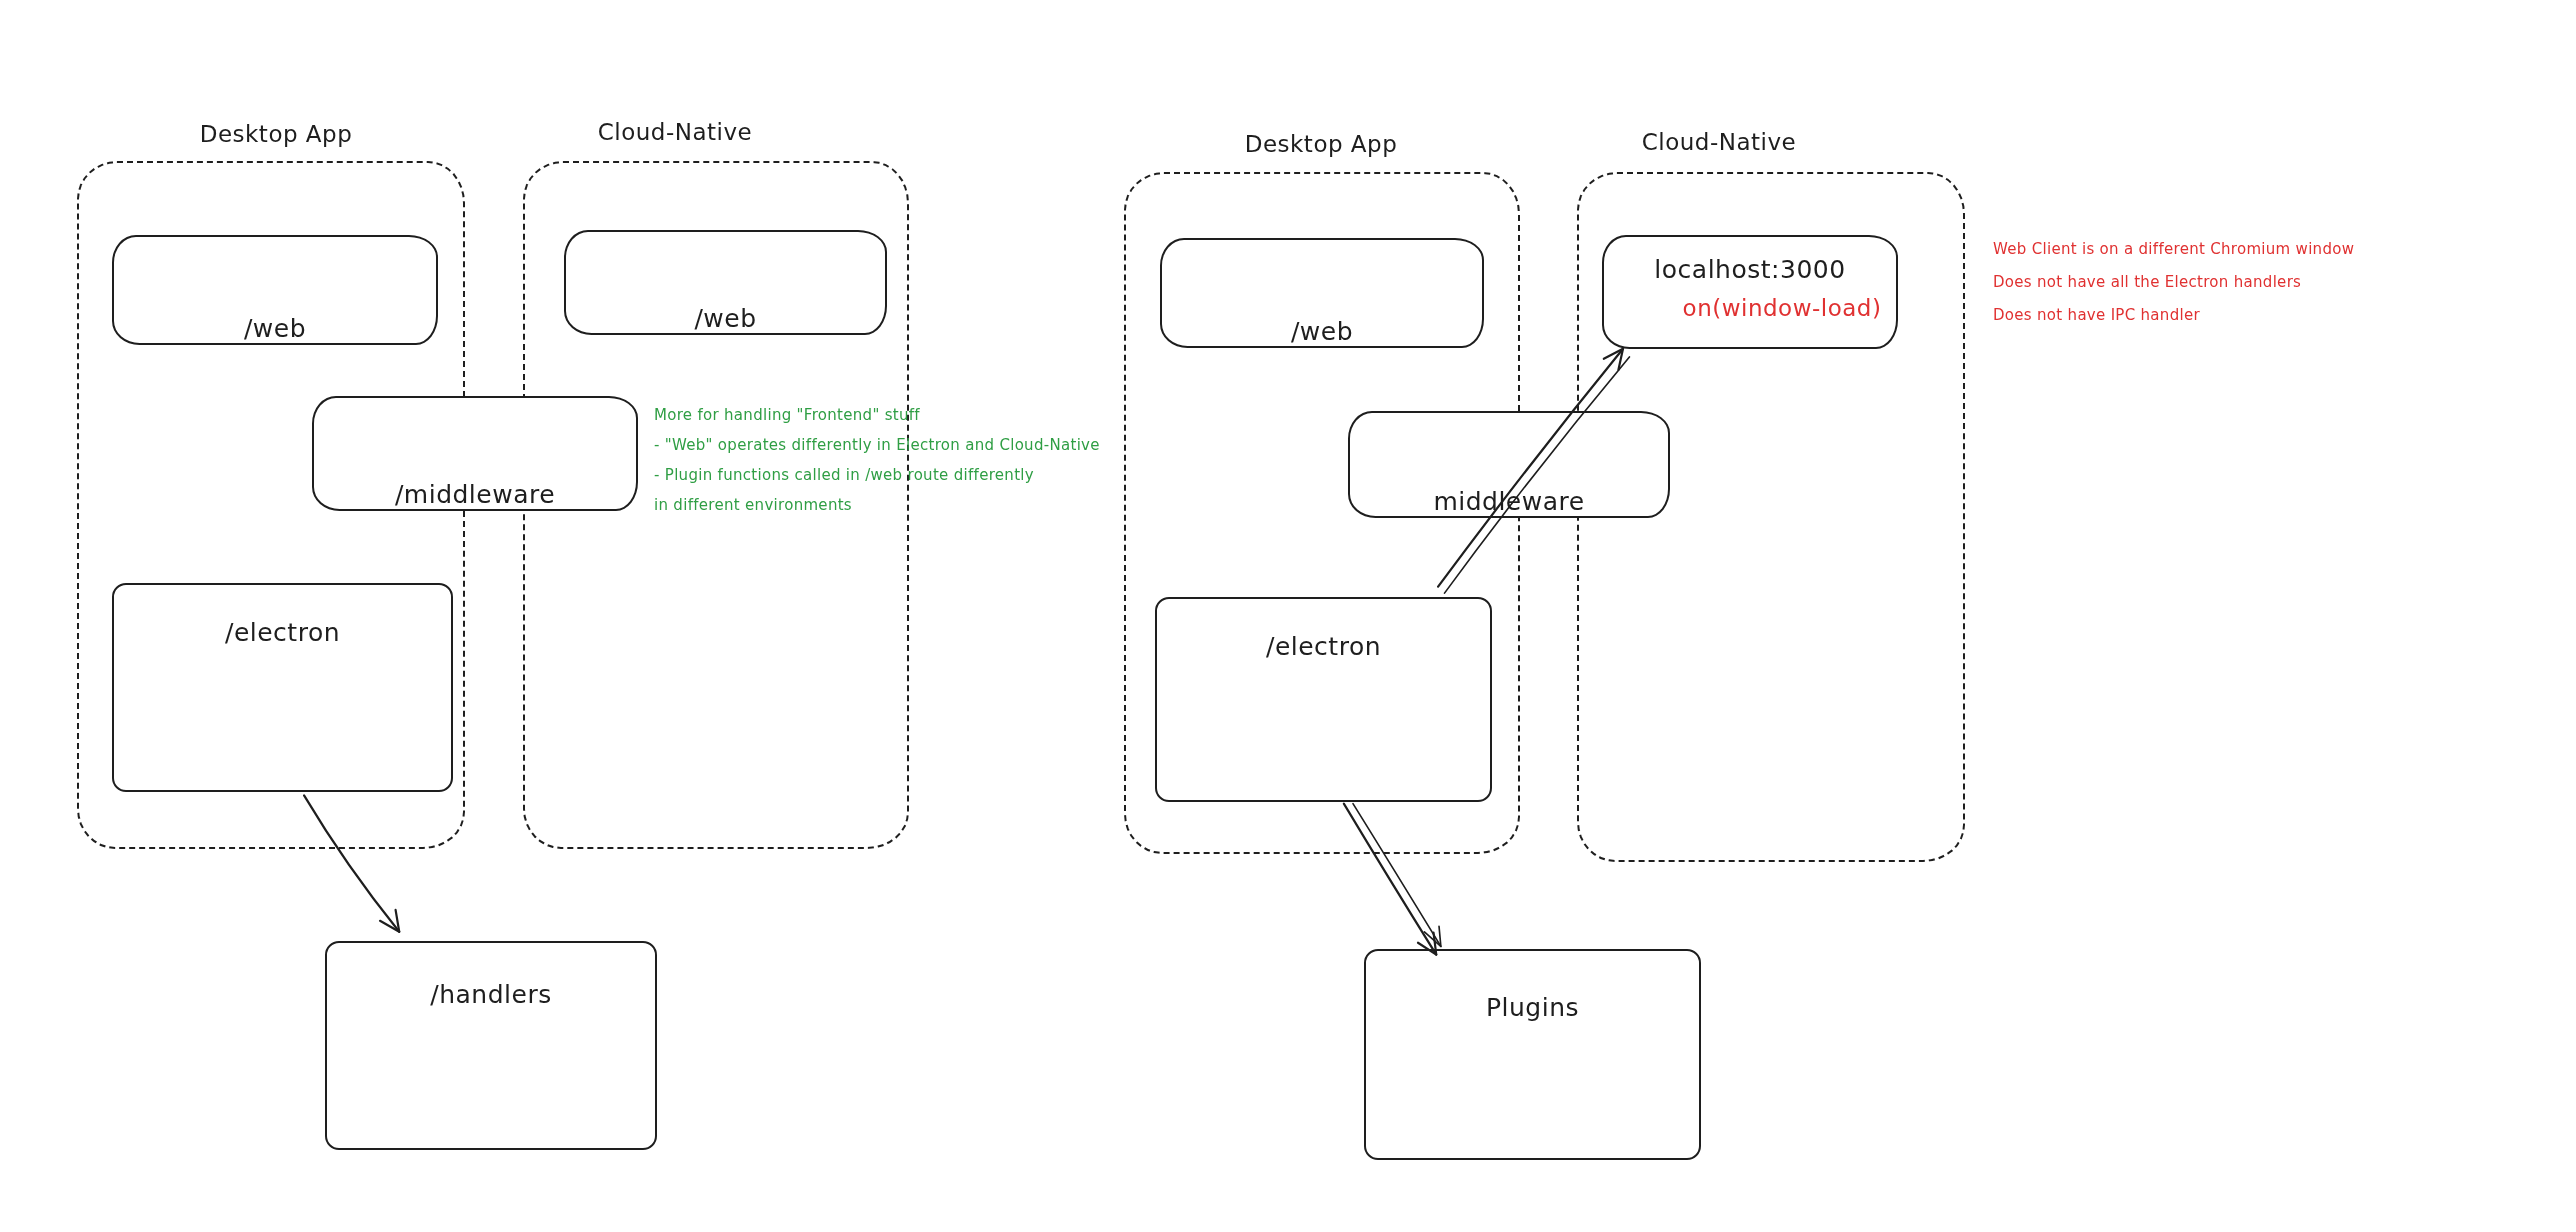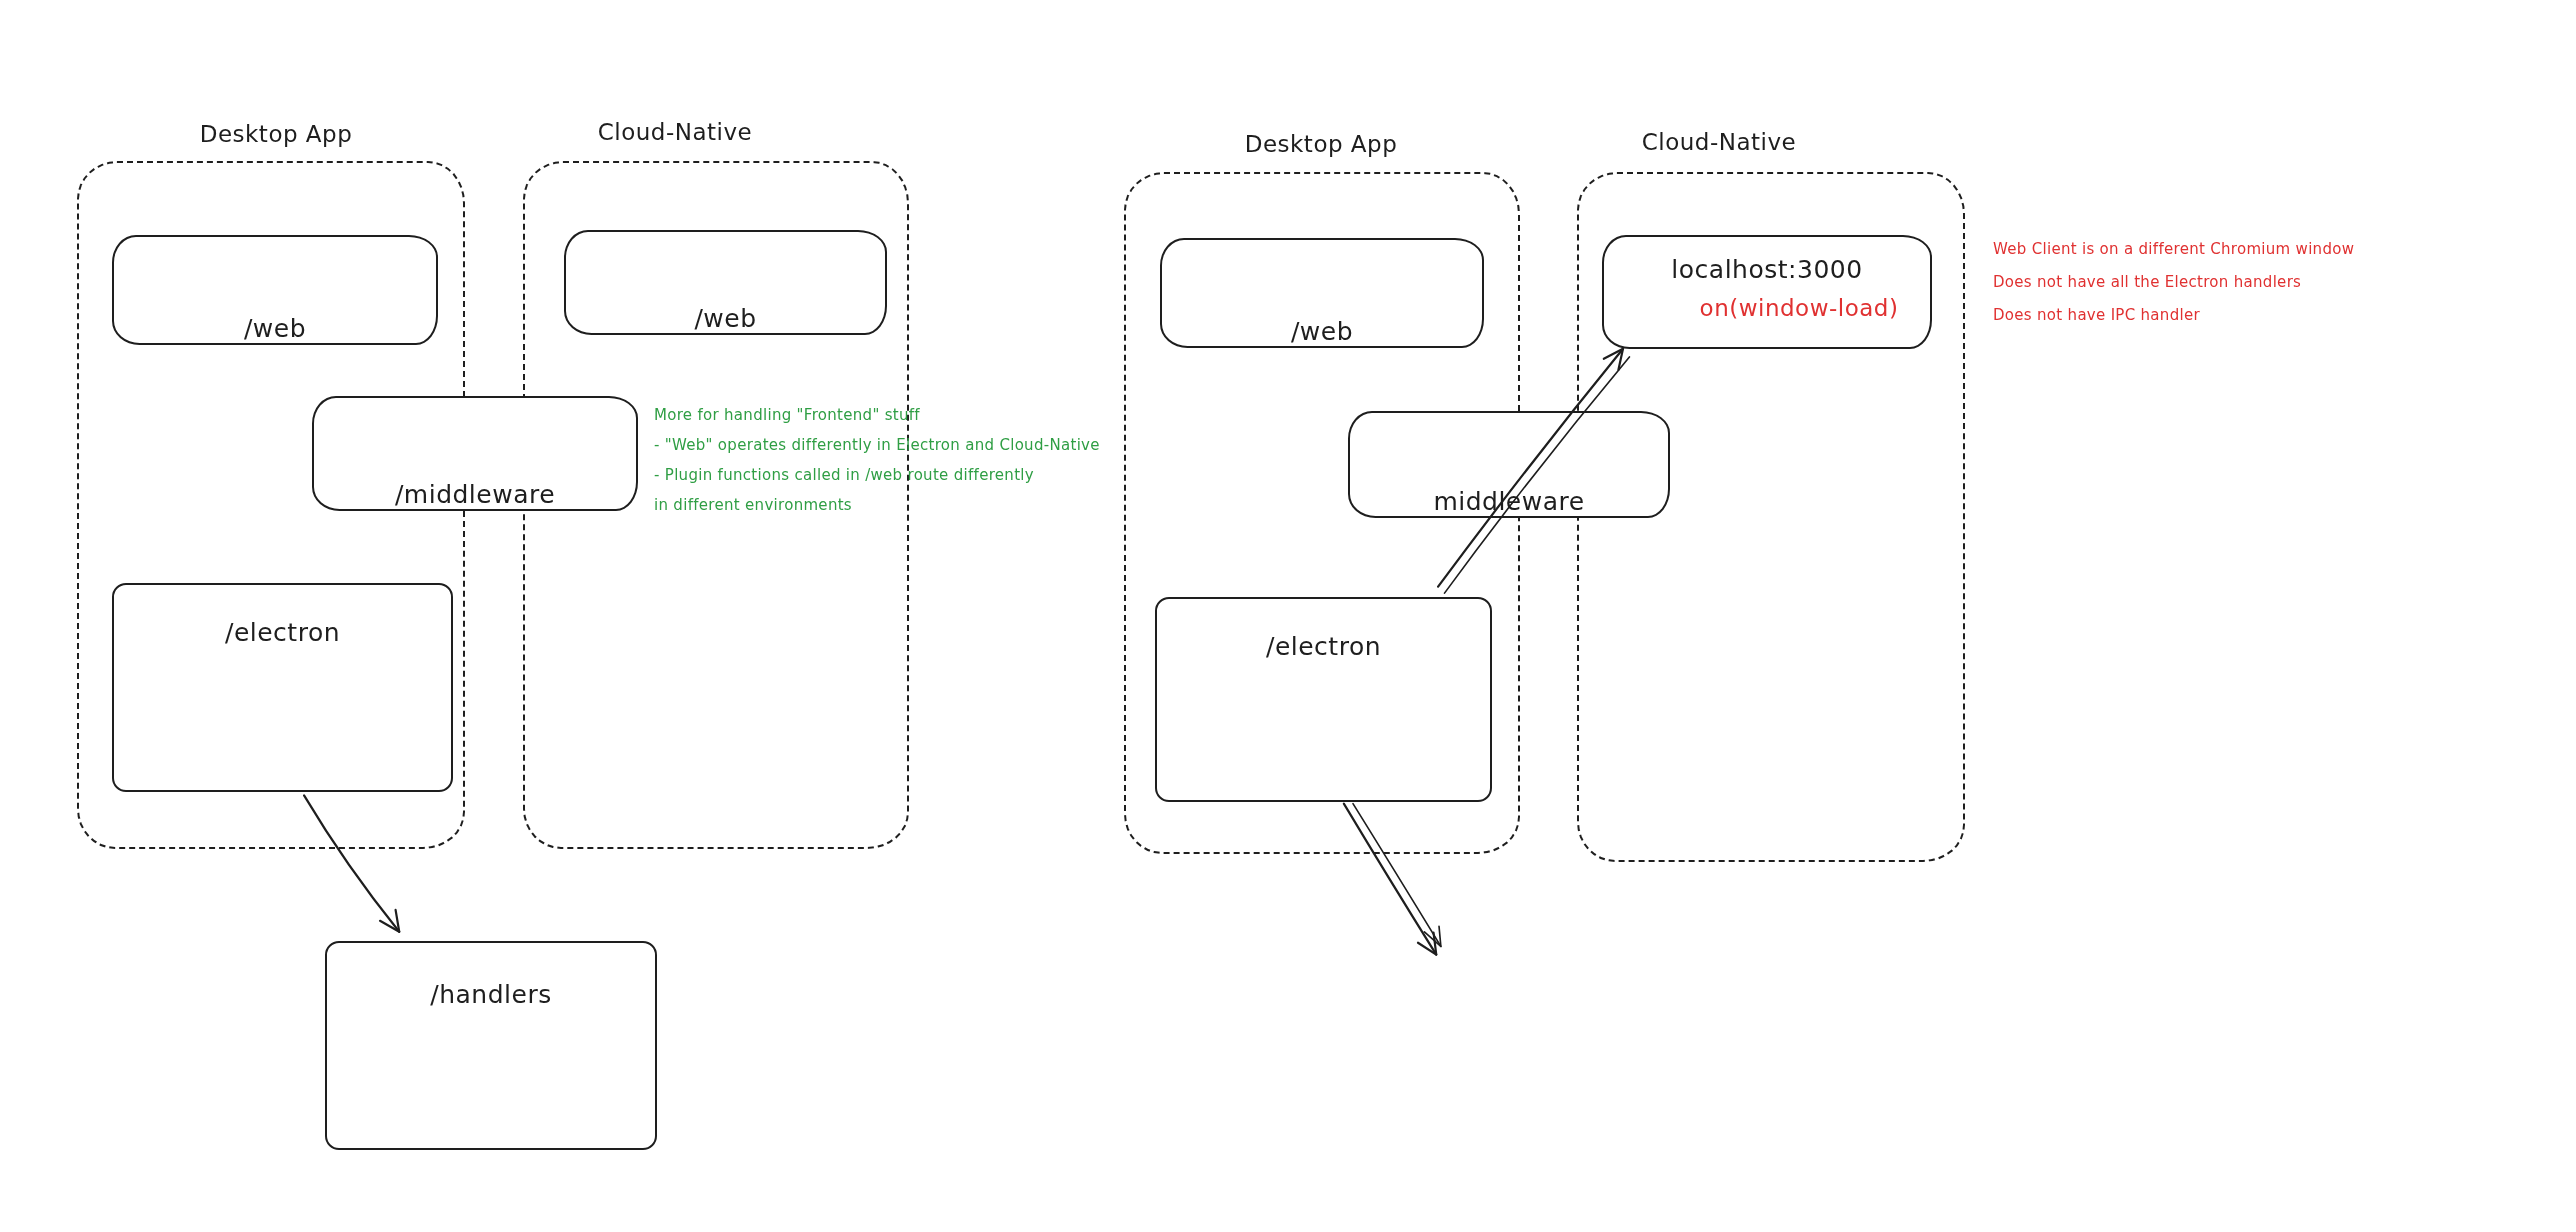--- a/index.html
+++ b/index.html
@@ -124,33 +124,36 @@
   <div class="group-label" style="left:1321px; top:131px">Desktop App</div>
   <div class="group-label" style="left:1719px; top:129px">Cloud-Native</div>
 
   <div class="container" style="left:1124px; top:172px; width:396px; height:682px"></div>
   <div class="container" style="left:1577px; top:172px; width:388px; height:690px"></div>
 
   <div class="node" style="left:1160px; top:238px; width:324px; height:110px">
     <span>/web</span>
   </div>
 
-  <div class="node col" style="left:1602px; top:235px; width:330px; height:114px; padding-top:18.3px">
+  <div class="node col" style="left:1602px; top:235px; width:296px; height:114px; padding-top:18.3px">
     <div>localhost:3000</div>
     <div class="red-text" style="transform:translateX(32px)">on(window-load)</div>
   </div>
 
   <div class="node" style="left:1348px; top:411px; width:322px; height:107px">
     <span>middleware</span>
   </div>
 
   <div class="node top-text" style="left:1155px; top:597px; width:337px; height:205px; padding-top:33px">
     <span>/electron</span>
   </div>
 
+  <div class="node top-text" style="left:1364px; top:949px; width:337px; height:211px; padding-top:42px">
+    <span>Plugins</span>
+  </div>
 
   <div class="note red" style="left:1993px; top:233px">
     <div>Web Client is on a different Chromium window</div>
     <div>Does not have all the Electron handlers</div>
     <div>Does not have IPC handler</div>
   </div>
 
   <svg class="arrows" width="2576" height="1232" viewBox="0 0 2814 1346">
 
     <g>

